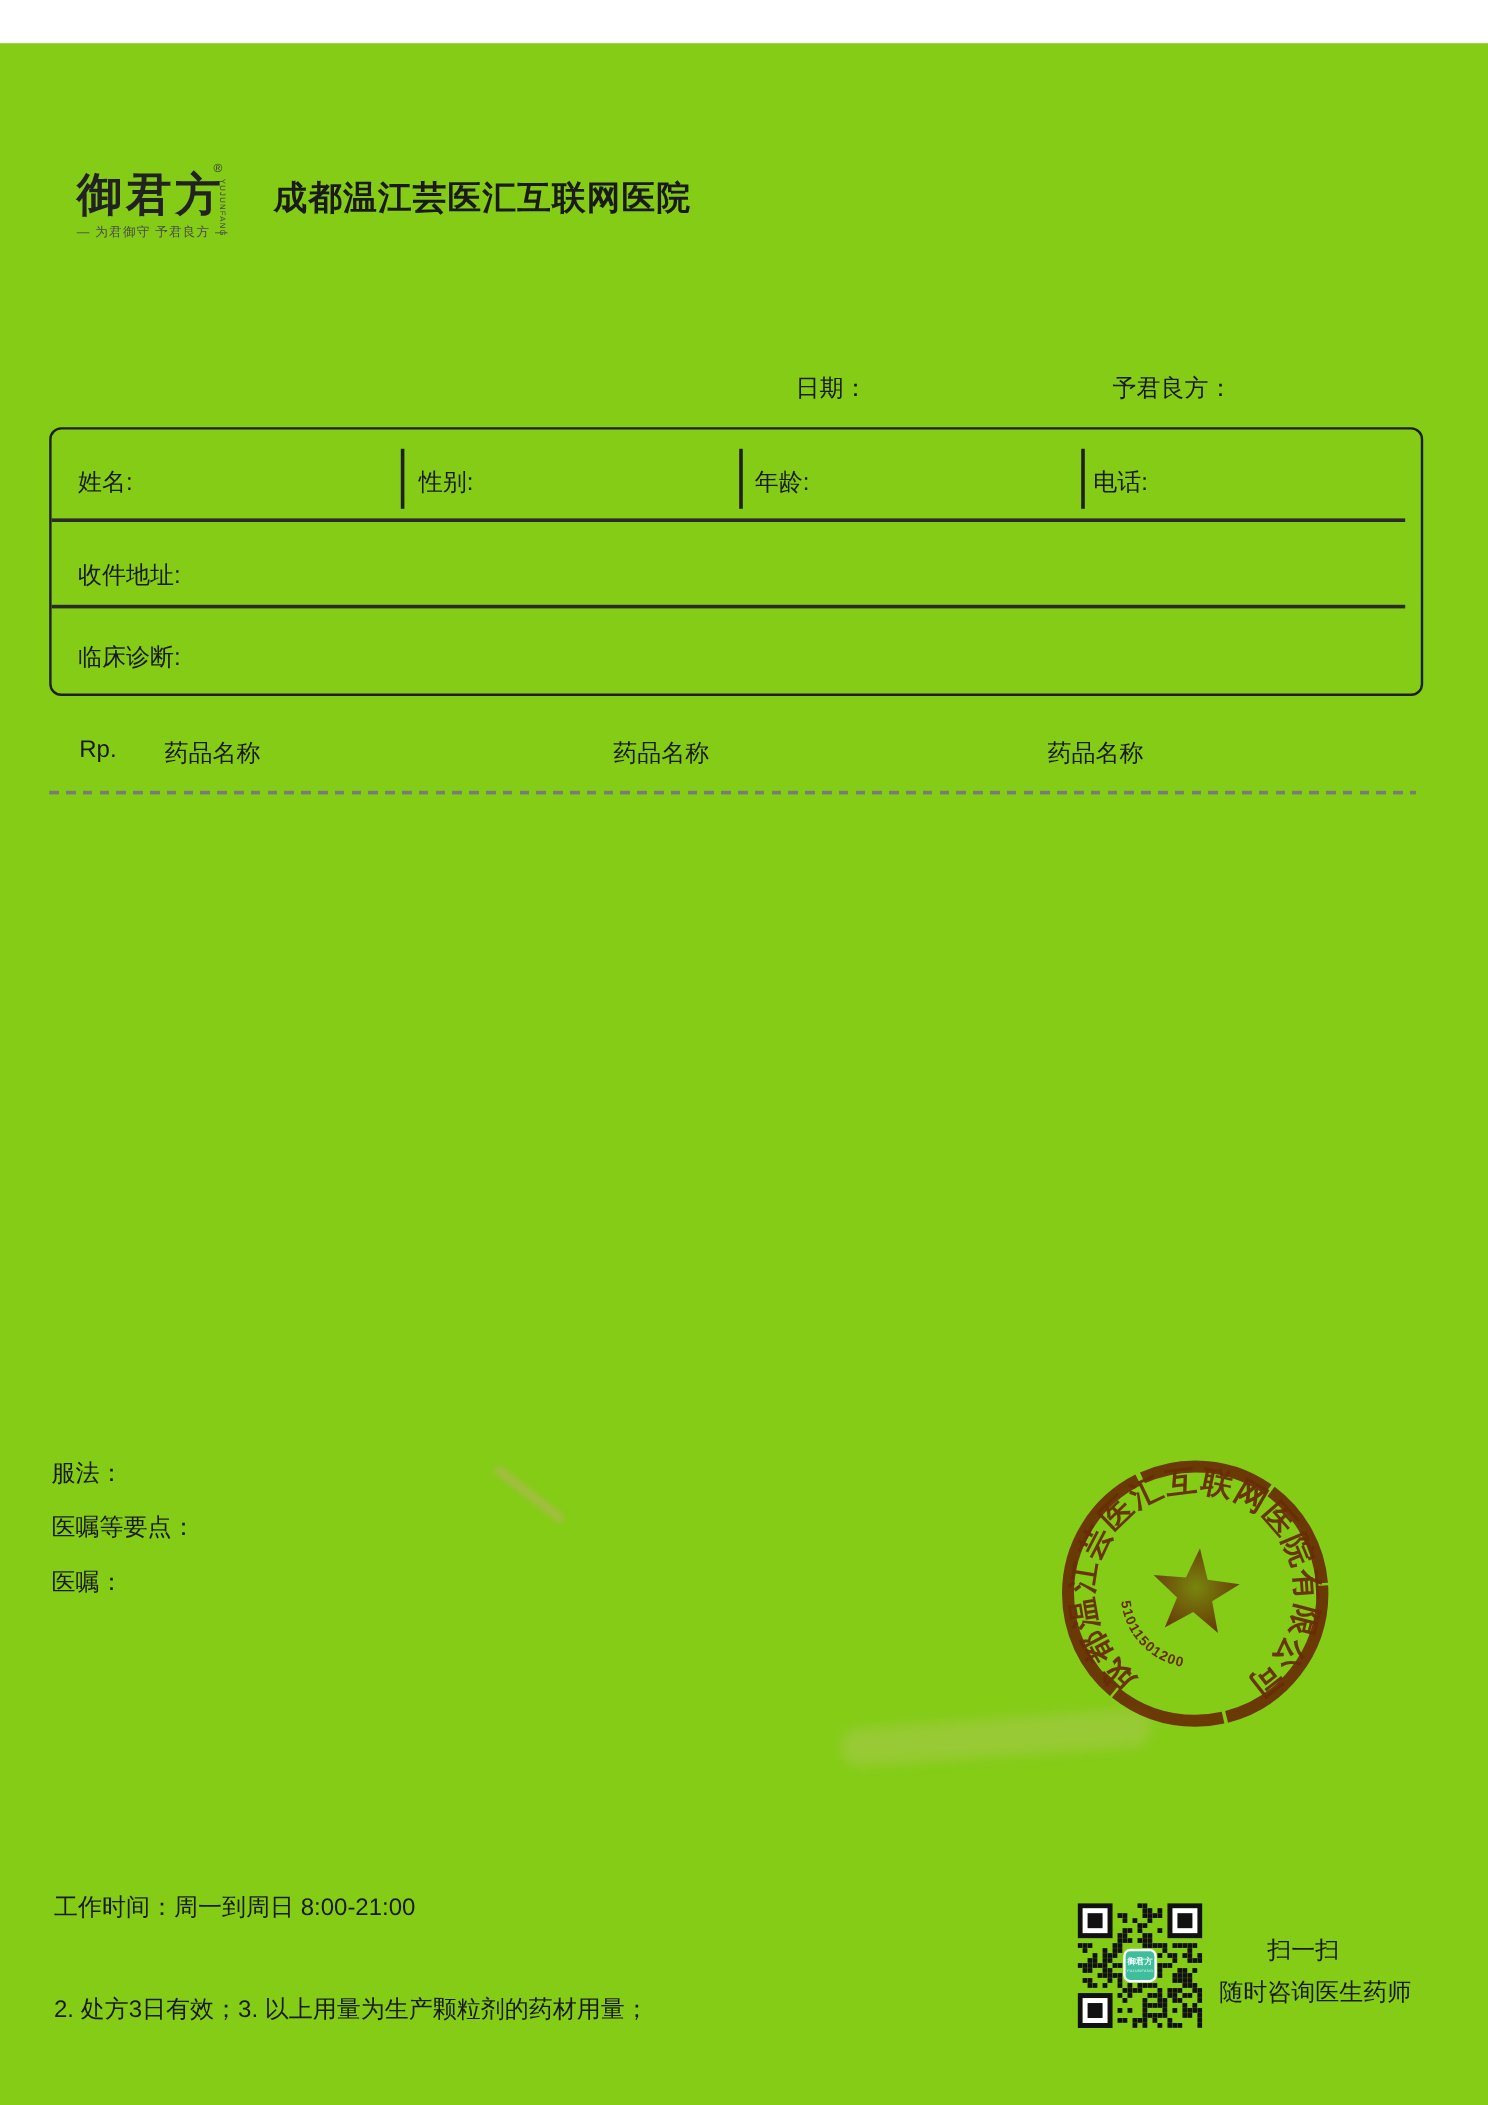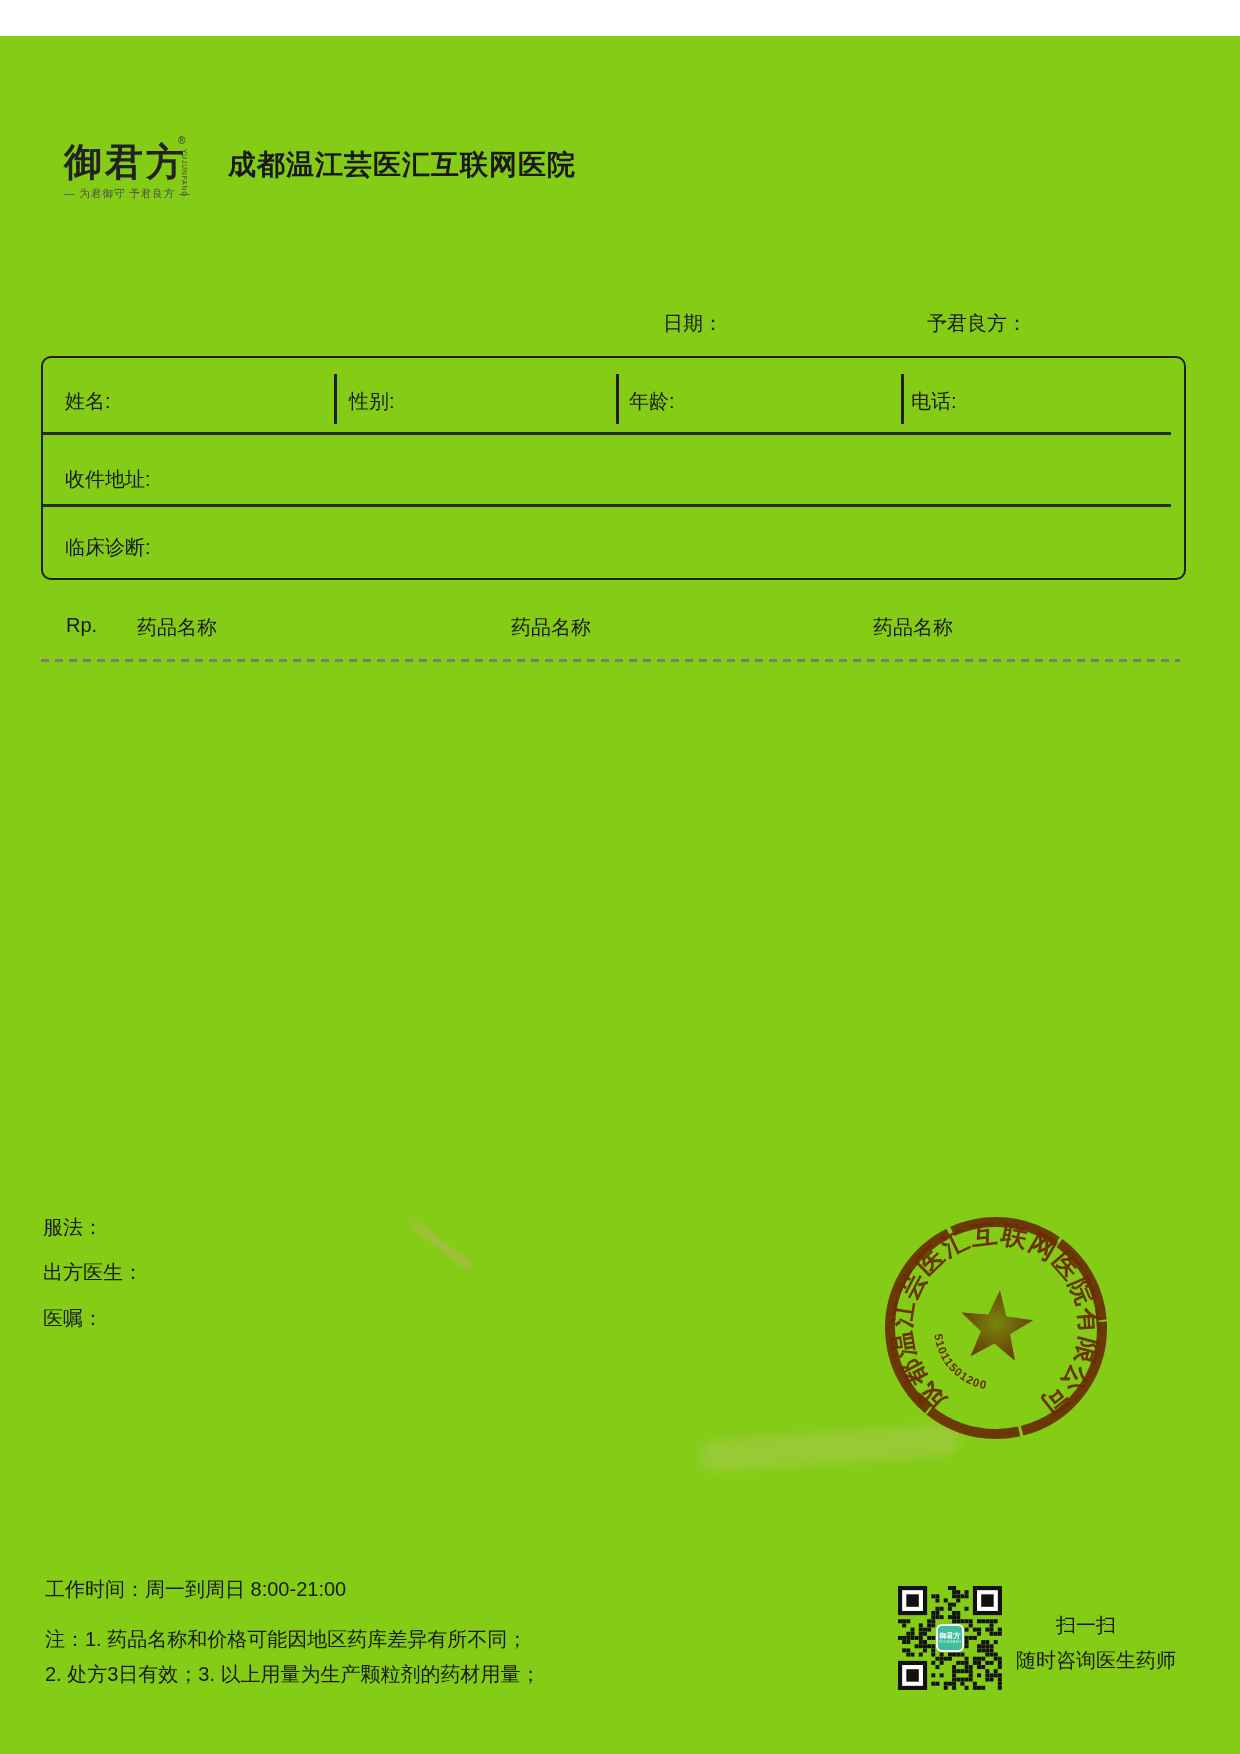--- a/index.html
+++ b/index.html
@@ -88,21 +88,21 @@
     <div class="pb-label" style="left:22px;top:176px;">临床诊断:</div>
   </div>
 
   <div class="abs txt20 rp-label">Rp.</div>
   <div class="abs txt20 drug1">药品名称</div>
   <div class="abs txt20 drug2">药品名称</div>
   <div class="abs txt20 drug3">药品名称</div>
   <div class="abs dashed-line"></div>
 
   <div class="abs txt20 fufa">服法：</div>
-  <div class="abs txt20 pinlv">出方医生：</div>
+  <div class="abs txt20 pinlv">医嘱等要点：</div>
   <div class="abs txt20 yizhu">医嘱：</div>
 
 
   <div class="smudge smudge1"></div>
   <div class="smudge smudge2"></div>
 
   <svg class="abs stamp" width="240" height="240" viewBox="-120 -120 240 240">
     <defs>
       <radialGradient id="starg" cx="50%" cy="48%" r="60%">
         <stop offset="0%" stop-color="#e59a8d"></stop>
@@ -116,21 +116,20 @@
       <textPath href="#ringPath">成都温江芸医汇互联网医院有限公司</textPath>
     </text>
     <path id="serialPath" d="M -61.7 6.5 A 62 62 0 0 0 -9.7 61.2" fill="none"></path>
     <text font-size="11.5" font-weight="700" fill="#c3271f" letter-spacing="1" font-family="Liberation Sans, DejaVu Sans, sans-serif">
       <textPath href="#serialPath">5101150120023</textPath>
     </text>
     <polygon transform="rotate(6)" fill="url(#starg)" opacity="0.95" points="0,-38 9.1,-12.5 36.1,-11.7 14.7,4.8 22.3,30.7 0,15.5 -22.3,30.7 -14.7,4.8 -36.1,-11.7 -9.1,-12.5"></polygon>
   </svg>
 
   <div class="abs txt20 work-time">工作时间：周一到周日 8:00-21:00</div>
-  <div class="abs txt20 note1">注：1. 药品名称和价格可能因地区药库差异有所不同；</div>
   <div class="abs txt20 note2">2. 处方3日有效；3. 以上用量为生产颗粒剂的药材用量；</div>
 
   <div class="abs qr-wrap">
     <svg id="qr" width="104" height="104">
         <rect x="49.92" y="0" width="3.9936" height="3.9936" fill="#111"></rect>
         <rect x="54.08" y="0" width="3.9936" height="3.9936" fill="#111"></rect>
         <rect x="54.08" y="4.16" width="3.9936" height="3.9936" fill="#111"></rect>
         <rect x="58.24" y="4.16" width="3.9936" height="3.9936" fill="#111"></rect>
         <rect x="66.56" y="4.16" width="3.9936" height="3.9936" fill="#111"></rect>
         <rect x="33.28" y="8.32" width="3.9936" height="3.9936" fill="#111"></rect>

